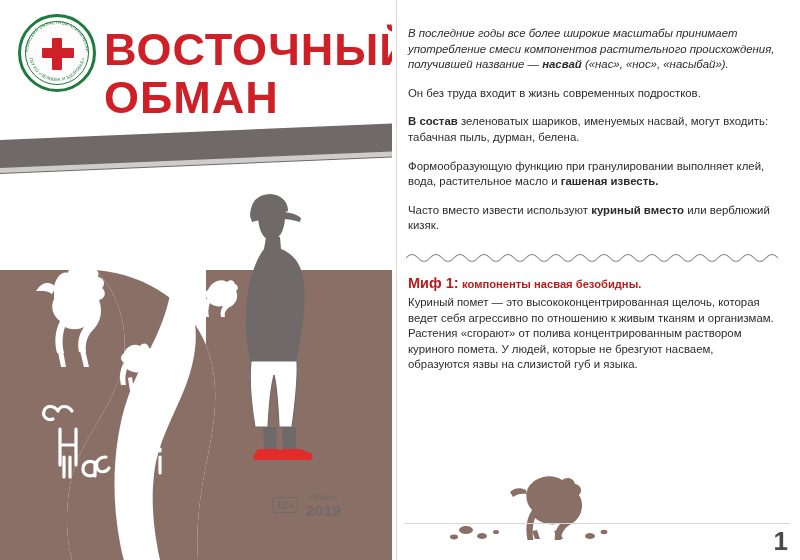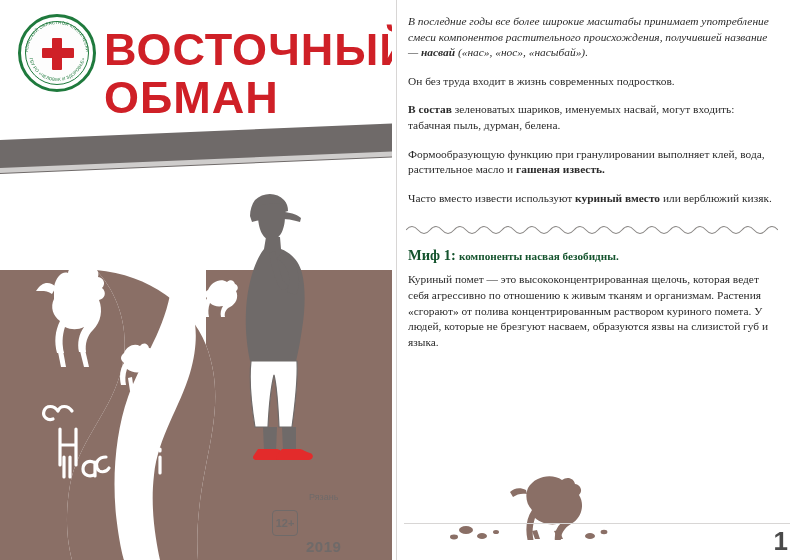--- a/index.html
+++ b/index.html
@@ -112,37 +112,36 @@
   
   .badge-row {
     position: absolute;
     left: 272px; top: 492px;
     display: flex;
     align-items: center;
     gap: 8px;
     color: #6f6a69;
   }
   .age-badge {
-    width: 26px; height: 26px;
+    width: 26px; height: 16px;
     border: 1.6px solid #6f6a69;
     border-radius: 4px;
     display: flex; align-items: center; justify-content: center;
     font-size: 11px; font-weight: bold;
     color: #6f6a69;
   }
   .city { font-size: 9px; line-height: 11px; text-align: center; }
-  .year { font-size: 15px; font-weight: bold; line-height: 15px; letter-spacing: .5px; margin-top: 36px; }
+  .year { font-size: 15px; font-weight: bold; line-height: 15px; letter-spacing: .5px; }
 
   
   .right {
     position: absolute;
-    left: 400px; top: 0;
+    left: 400px; top: 12px;
     width: 400px; height: 424px;
     padding: 14px 22px 0 8px;
-    font-family: Liberation Serif, serif;
   }
   .divider-v {
     position: absolute;
     left: 396px; top: 0;
     width: 1px; height: 560px;
     background: #d8d6d5;
   }
   .p {
     font-size: 11.4px;
     line-height: 15.6px;
@@ -154,22 +153,22 @@
   .p b { font-weight: bold; }
 
   
   .squiggle {
     width: 372px; height: 12px;
     margin: 4px 0 8px -2px;
   }
 
   .myth-head {
     font-size: 12.4px;
-    color: #14532d;
-    margin-bottom: 8px;
+    color: #b91c1c;
+    margin-bottom: 3px;
     line-height: 16px;
   }
   .myth-head .num { font-weight: bold; font-size: 14.5px; }
   .myth-head .sub { font-weight: bold; font-size: 11.2px; }
 
   .truth {
     font-size: 12.6px;
     font-weight: bold;
     color: #cf2027;
     margin-bottom: 9px;

